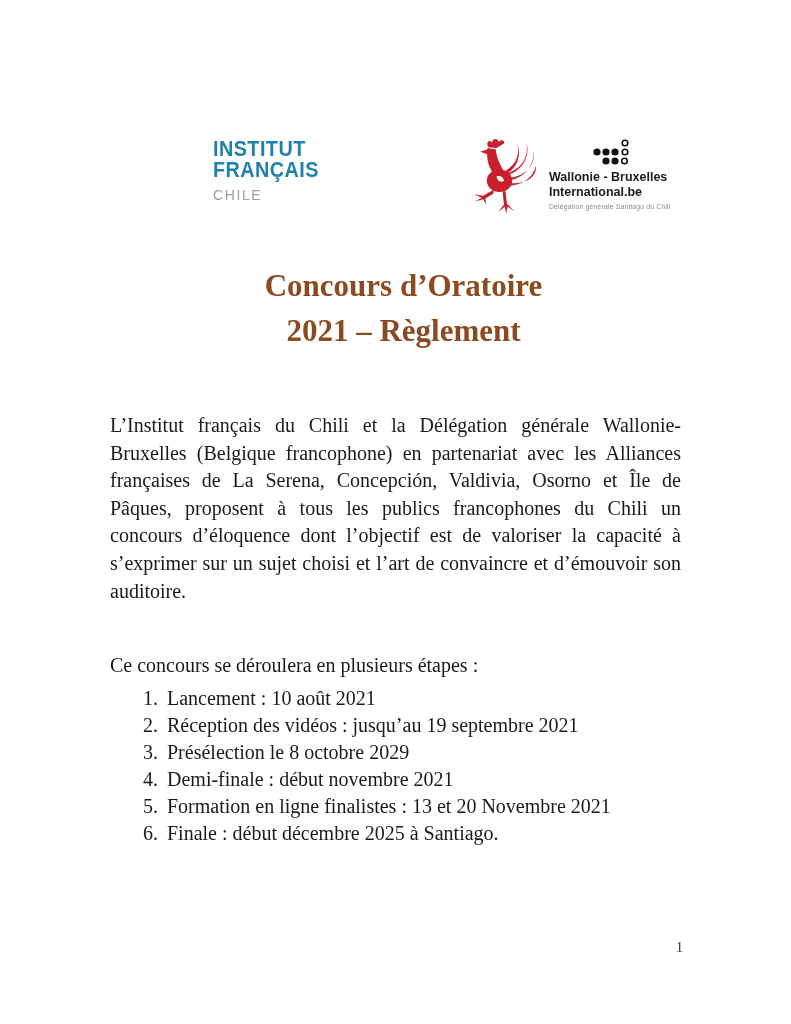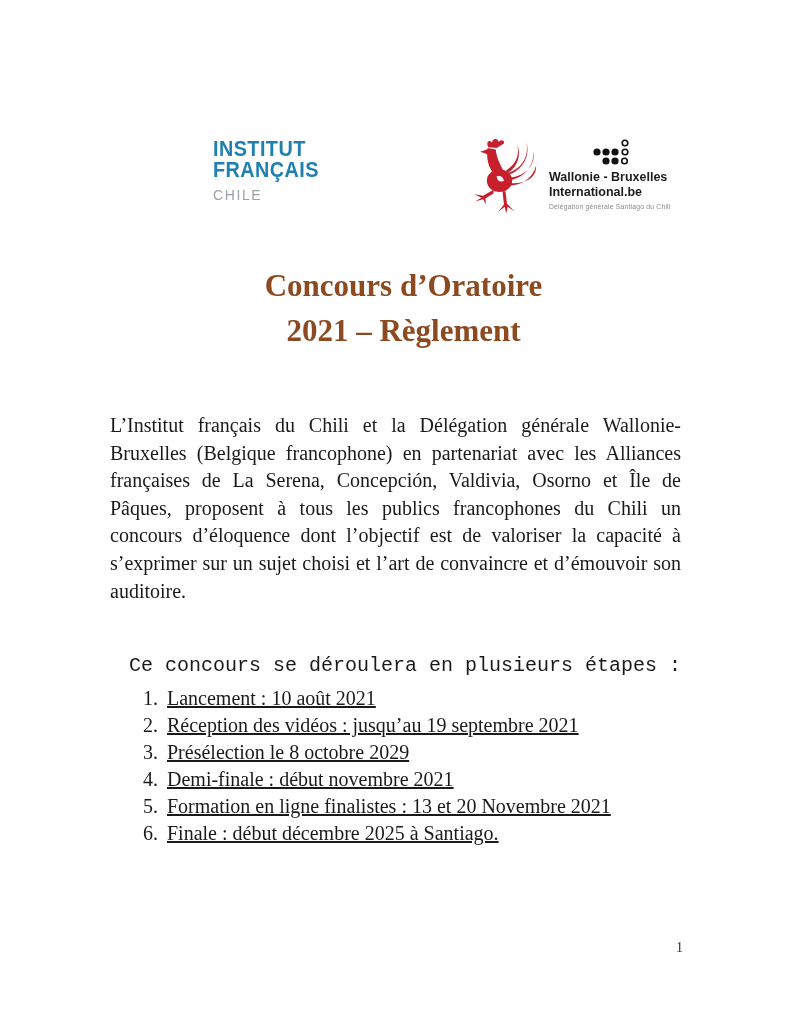--- a/index.html
+++ b/index.html
@@ -76,30 +76,29 @@
 
   
   .content{
     position:absolute;
     left:110px;top:412px;width:571px;
     font-size:20px;
     line-height:27.6px;
     text-align:justify;
   }
   .content p{margin:0 0 8px 0;}
-  .intro{margin-top:47px !important;margin-bottom:5px !important;text-align:right;font-family:Liberation Mono, monospace;}
+  .intro{margin-top:47px !important;margin-bottom:5px !important;text-align:left;}
   ol.steps{
     margin:0;
     padding-left:53px;
     text-align:left;
   }
   ol.steps li{
     line-height:27px;
     padding-left:4px;
-    text-decoration:underline;
   }
 
   
   .page-number{
     position:absolute;
     top:940px;right:108px;
     font-size:14px;
     color:#333333;
   }
 </style>

